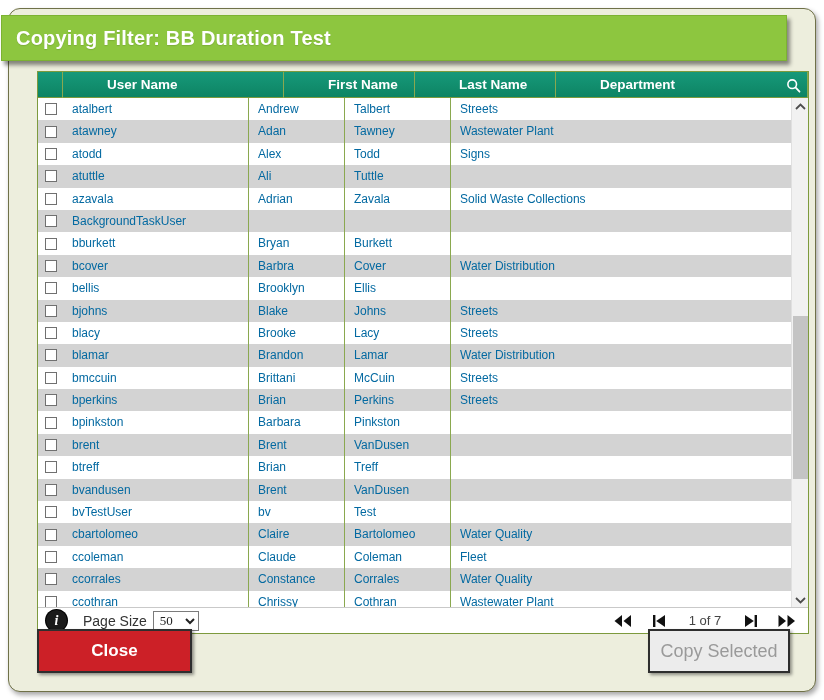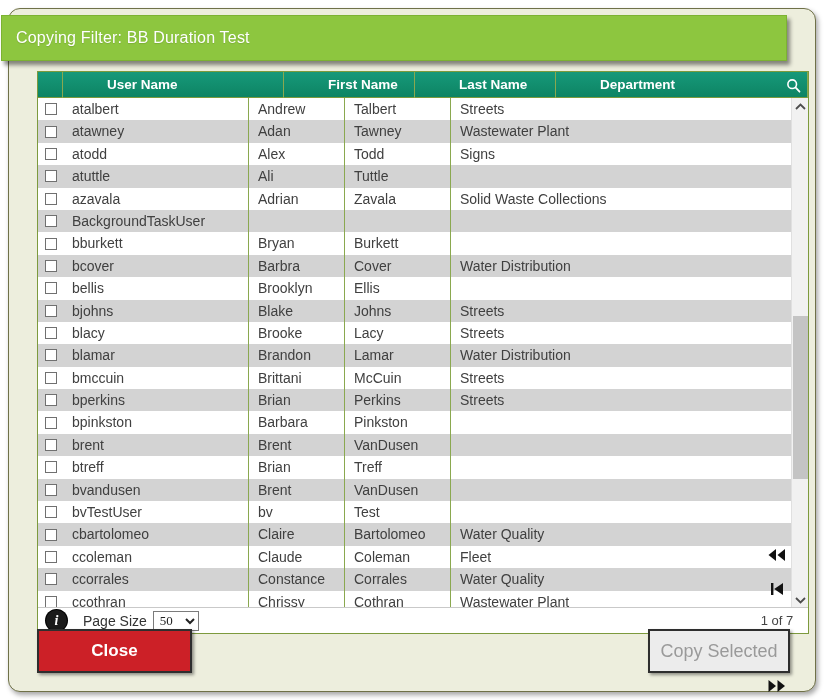--- a/index.html
+++ b/index.html
@@ -28,22 +28,22 @@
     left: -8px; top: 6px;
     width: 786px; height: 46px;
     background: #8dc63f;
     border: 1px solid #7cb232;
     box-shadow: 3px 4px 4px rgba(0,0,0,0.45);
     display: flex;
     align-items: center;
   }
   #titlebar .title-text {
     color: #ffffff;
-    font-size: 16px;
-    font-weight: normal;
+    font-size: 20px;
+    font-weight: bold;
     padding-left: 14px;
     letter-spacing: .2px;
     white-space: nowrap;
     text-shadow: 0 1px 1px rgba(0,0,0,0.12);
   }
 
   
   #grid-wrap {
     position: absolute;
     left: 28px; top: 62px;
@@ -92,22 +92,22 @@
   
   #grid-body {
     position: relative;
     height: 510px;
     overflow: hidden;
   }
   #rows { position: absolute; left: 0; top: 0; right: 17px; }
   .row {
     display: flex;
     height: 22.4px;
-    font-size: 14px;
-    color: #404040;
+    font-size: 12px;
+    color: #0369a1;
     align-items: center;
   }
   .row.odd  { background: #ffffff; }
   .row.even { background: #d3d3d3; }
   .row .cell {
     height: 22.4px;
     line-height: 22.4px;
     border-right: 1px solid #8aa84f;
     padding-left: 9px;
     overflow: hidden;
@@ -189,21 +189,20 @@
     color: #222;
     height: 20px;
     padding: 0 2px;
   }
   #pager-nav {
     margin-left: auto;
     display: flex;
     align-items: center;
     gap: 14px;
     padding-right: 10px;
-    flex-direction: column;
   }
   .nav-btn {
     cursor: pointer;
     display: flex; align-items: center; justify-content: center;
     width: 22px; height: 20px;
   }
   #page-indicator {
     font-size: 13px;
     color: #444444;
     min-width: 42px;

